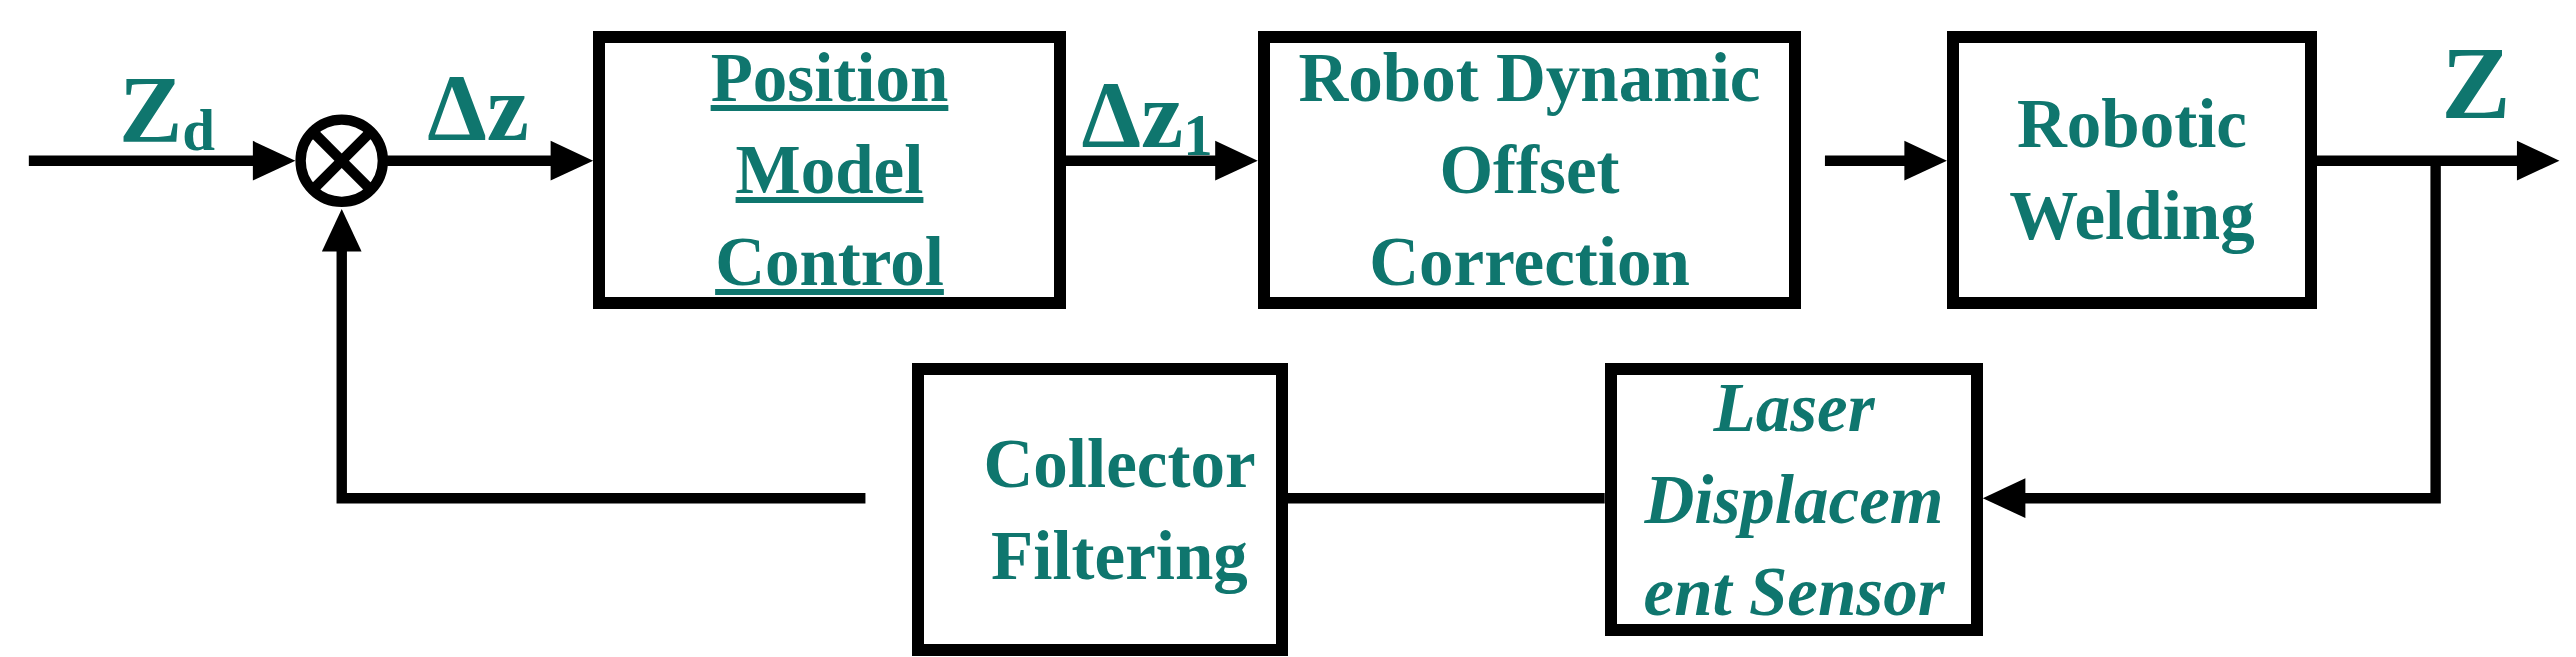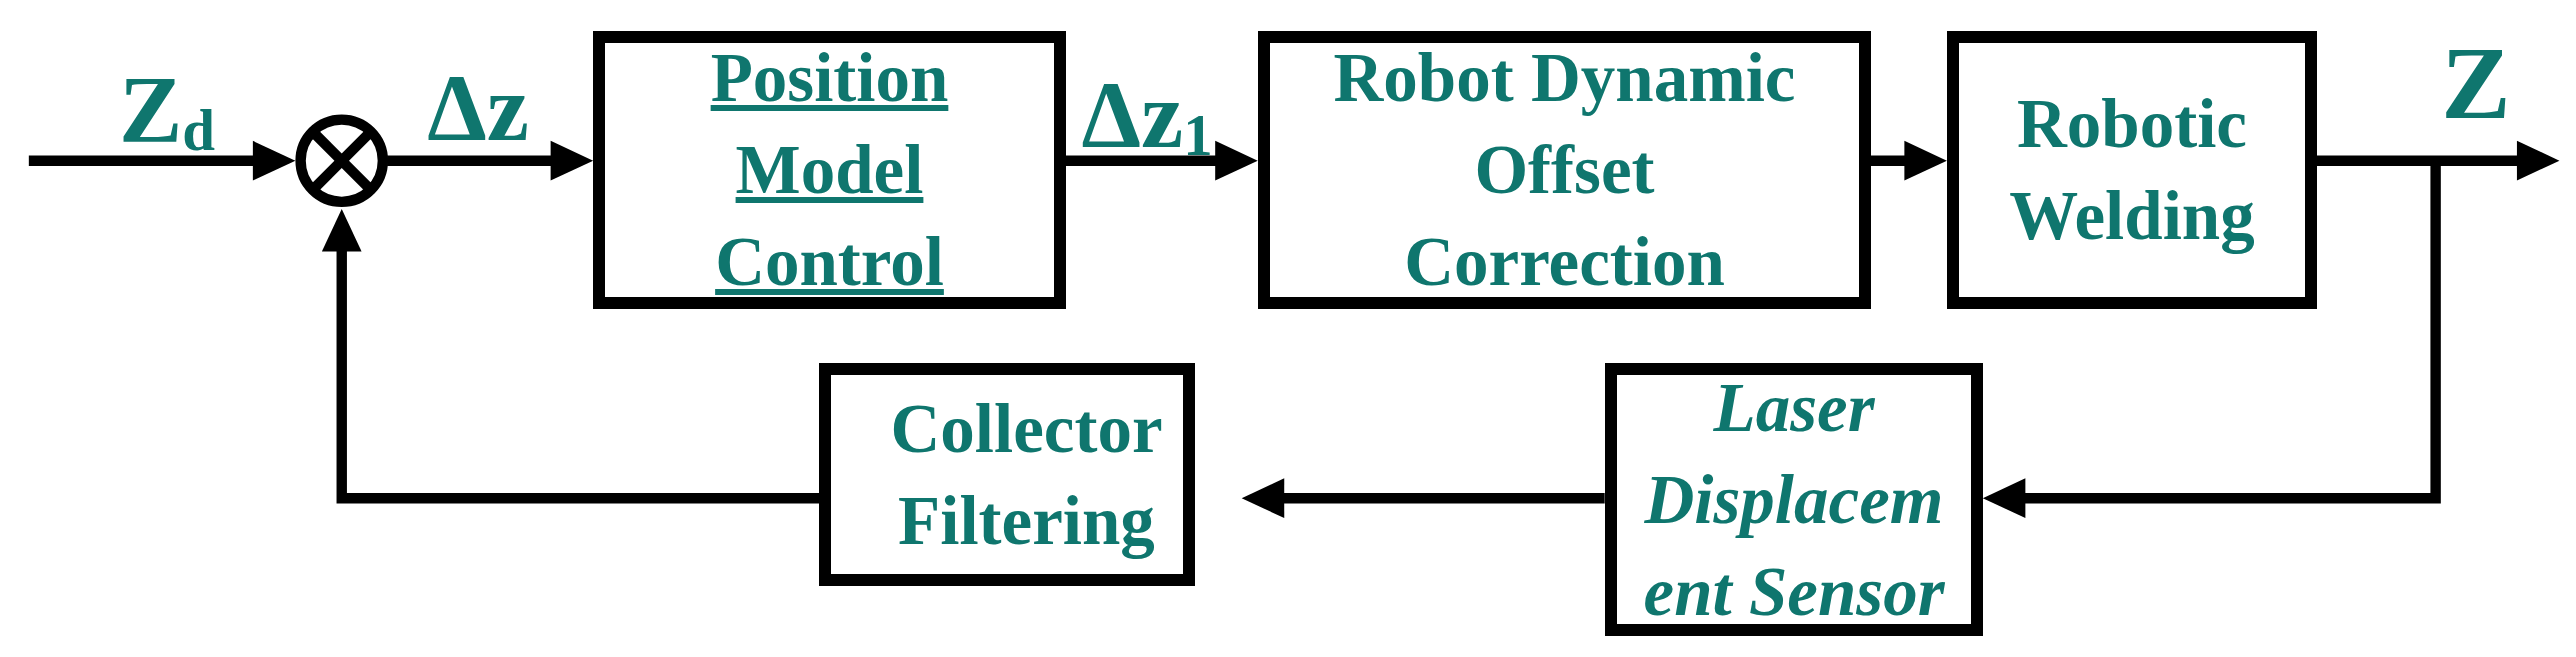--- a/index.html
+++ b/index.html
@@ -26,23 +26,23 @@
     flex-direction: column;
     align-items: center;
     justify-content: center;
     text-align: center;
     font-weight: bold;
     font-size: 69px;
     line-height: 92px;
     white-space: nowrap;
   }
   .block-position  { left: 593px;  top: 31px;  width: 473px; height: 278px; text-decoration: underline; }
-  .block-offset    { left: 1258px; top: 31px;  width: 613px; height: 278px; }
+  .block-offset    { left: 1258px; top: 31px;  width: 543px; height: 278px; }
   .block-welding   { left: 1947px; top: 31px;  width: 370px; height: 278px; text-align: center; }
-  .block-collector { left: 819px;  top: 363px; width: 376px; height: 223px; padding-left: 39px; }
+  .block-collector { left: 912px;  top: 363px; width: 376px; height: 293px; padding-left: 39px; }
   .block-laser     { left: 1605px; top: 363px; width: 378px; height: 273px; font-style: italic; }
   .sig {
     position: absolute;
     transform: translate(-50%, -50%);
     font-weight: bold;
     font-size: 95px;
     line-height: 1;
     white-space: nowrap;
   }
   .sig sub {

